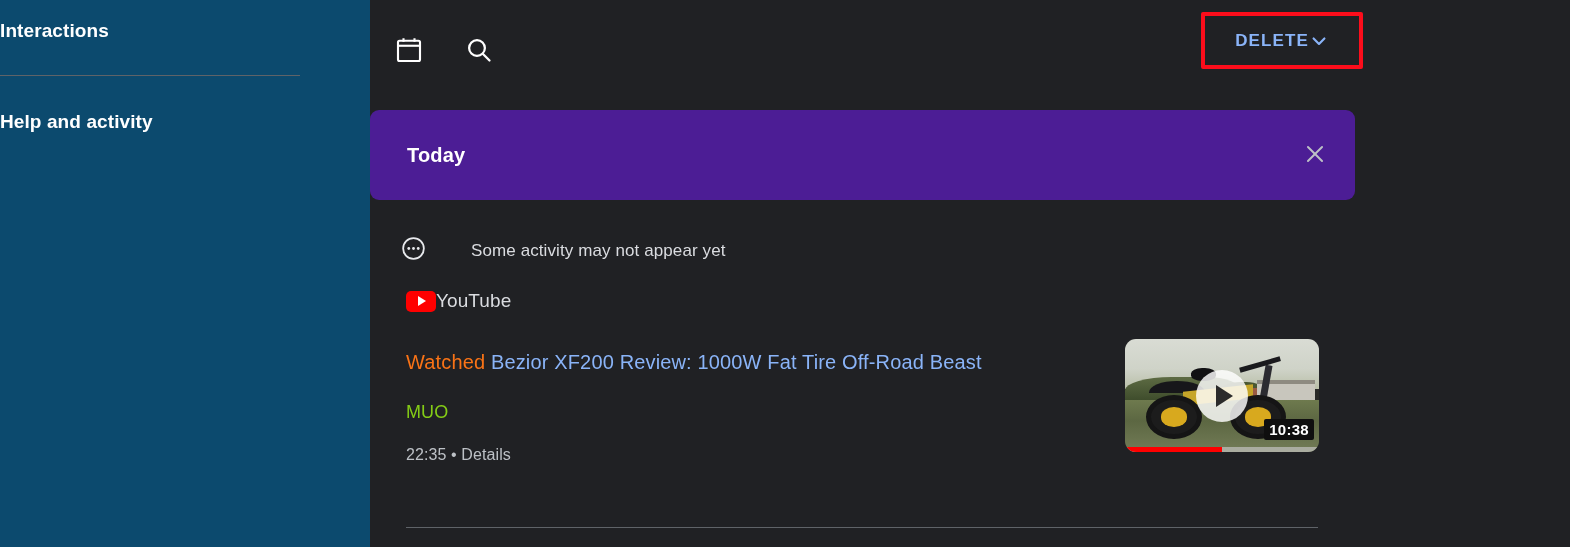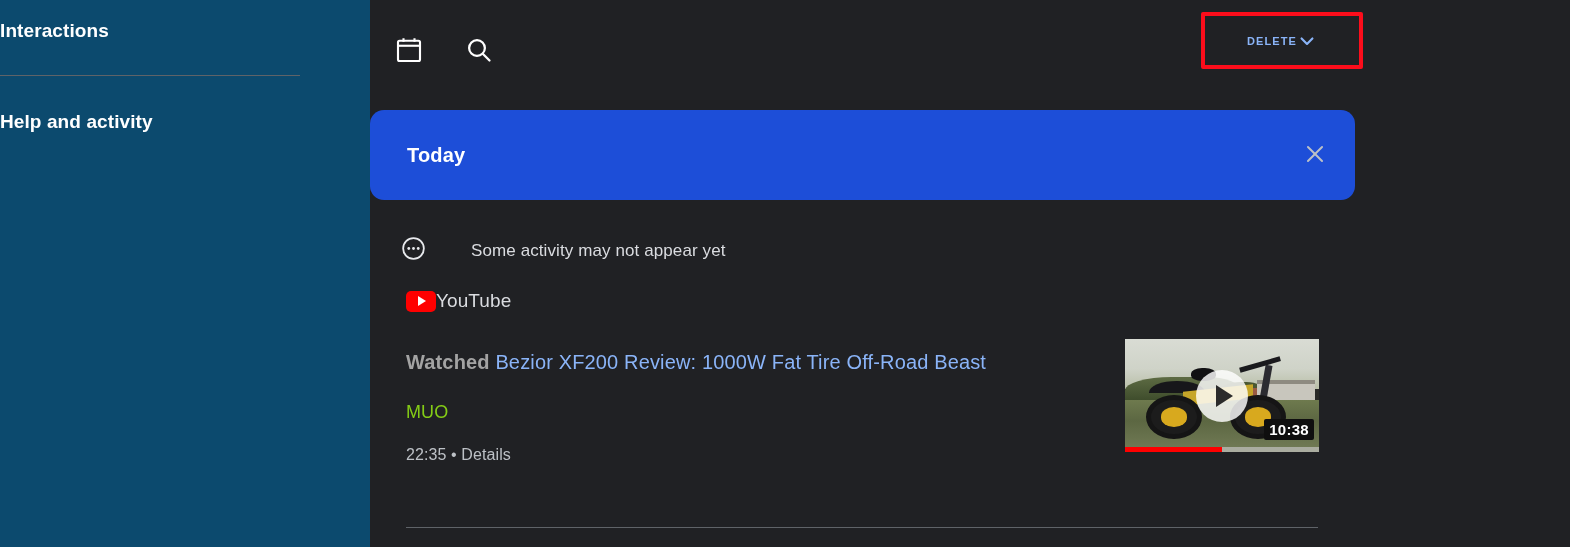--- a/index.html
+++ b/index.html
@@ -83,21 +83,21 @@
     inset: 0;
     display: flex;
     align-items: center;
     justify-content: center;
     gap: 0;
     background: transparent;
     border: none;
     cursor: pointer;
     color: #8ab4f8;
     font-family: "Liberation Sans", sans-serif;
-    font-size: 11px;
+    font-size: 17px;
     font-weight: 600;
     letter-spacing: 1.1px;
     padding: 0;
   }
   #delete-button .chev { display: flex; align-items: center; }
 
   
   #main {
     position: absolute;
     left: 370px;
@@ -105,22 +105,22 @@
     width: 1200px;
     height: 547px;
   }
 
   
   #today-card {
     position: absolute;
     left: 0; top: 110px;
     width: 985px;
     height: 90px;
-    background: #1d4ed8;
-    border-radius: 14px;
+    background: #4c1d95;
+    border-radius: 9px;
   }
   #today-label {
     position: absolute;
     left: 37px;
     top: 50%;
     transform: translateY(-50%);
     font-size: 20px;
     font-weight: 700;
     color: #ffffff;
     letter-spacing: 0.2px;
@@ -192,22 +192,22 @@
     left: 36px;
     top: 344px;
     width: 660px;
   }
   #activity-title {
     font-size: 20px;
     line-height: 36px;
     letter-spacing: 0.15px;
   }
   #watched-label {
-    color: #a3a3a3;
-    font-weight: 700;
+    color: #f97316;
+    font-weight: 400;
   }
   #video-link {
     color: #8ab4f8;
     text-decoration: none;
     cursor: pointer;
     text-align: right;
   }
   #channel-link {
     display: inline-block;
     margin-top: 22px;
@@ -232,20 +232,21 @@
   
   #thumbnail {
     position: absolute;
     left: 755px;
     top: 339px;
     width: 194px;
     height: 113px;
     overflow: hidden;
     cursor: pointer;
     background: #2a2a28;
+    border-radius: 11px;
   }
   #thumb-sky {
     position: absolute;
     left: 0; top: 0;
     width: 100%; height: 44%;
     background: linear-gradient(#d9dcd4 0%, #cfd3c8 60%, #b9bfa8 100%);
   }
   #thumb-trees {
     position: absolute;
     left: 0; top: 34%;

